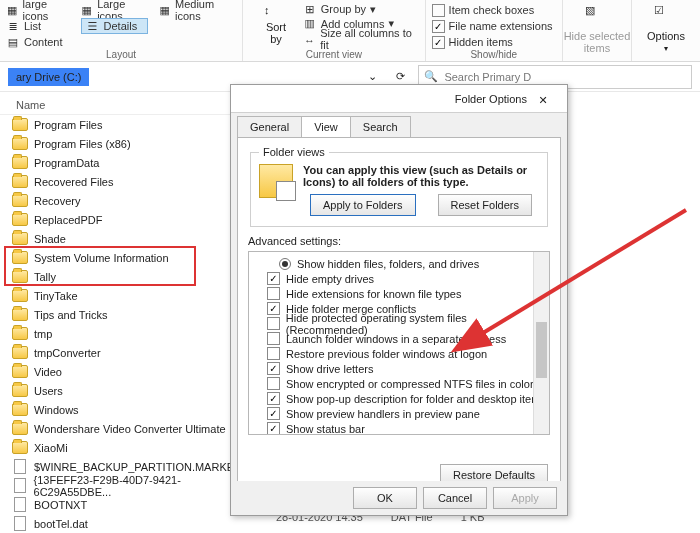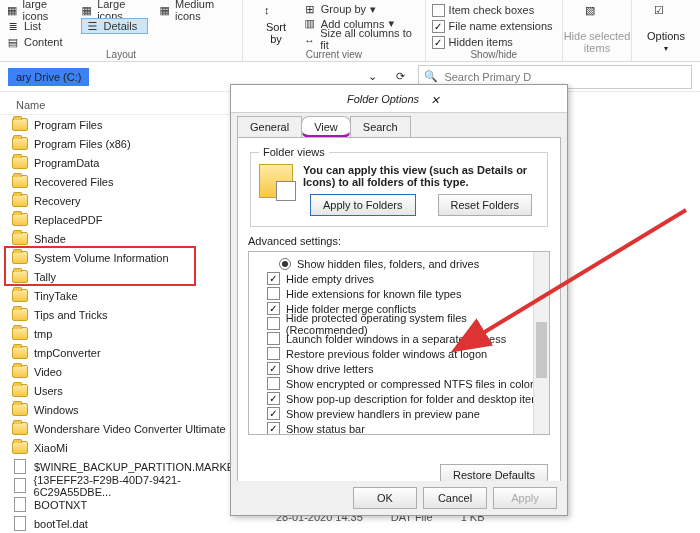--- a/index.html
+++ b/index.html
@@ -25,25 +25,25 @@
   .frow{ display:flex; align-items:center; height:19px; padding-left:12px; gap:6px;}
   .frow .ic{ width:16px; height:16px; display:flex; align-items:center; justify-content:center;}
   .folder-ic{ width:16px; height:13px; background:linear-gradient(#ffe9a3,#f7c845); border:1px solid #c9a227; border-radius:2px; position:relative;}
   .folder-ic::before{content:""; position:absolute; top:-3px; left:0; width:7px; height:3px; background:#f7c845; border:1px solid #c9a227; border-bottom:none; border-radius:2px 2px 0 0;}
   .file-ic{ width:12px; height:15px; background:#fff; border:1px solid #999; position:relative;}
   .highlight-box{ position:absolute; border:2px solid #d33; pointer-events:none;}
   
   .peekrow{ position:absolute; left:252px; right:0; bottom:6px; height:16px; display:flex; gap:28px; padding-left:24px; color:#555;}
   
   .dialog{ position:absolute; left:230px; top:84px; width:338px; height:432px; background:#f0f0f0; border:1px solid #9b9b9b; box-shadow:2px 2px 6px rgba(0,0,0,.25);}
-  .titlebar{ height:28px; display:flex; align-items:center; padding:0 8px; background:#fff; justify-content:center; border-bottom:1px solid #d0d0d0;font-style:italic;}
+  .titlebar{ height:28px; display:flex; align-items:center; padding:0 8px; background:#fff; justify-content:flex-end; border-bottom:1px solid #d0d0d0;}
   .closex{ width:32px; text-align:center; font-size:14px;}
   .tabs{ height:24px; display:flex; padding:2px 6px 0 6px; background:#f0f0f0;}
   .tab{ padding:4px 12px; border:1px solid #b7b7b7; background:#f0f0f0; margin-right:-1px; position:relative; top:1px;}
-  .tab.active{ background:#fff; border-bottom:3px solid #a21caf;border-radius:8px;}
+  .tab.active{ background:#fff; border-bottom:1px solid #a21caf;}
   .tabpage{ background:#fff; border:1px solid #b7b7b7; margin:0 6px 6px 6px; height:360px; padding:8px 10px; position:relative;}
   .fieldset{ border:1px solid #cfcfcf; padding:6px 8px 10px 8px; margin-bottom:8px;}
   .fieldset legend{ font-size:11px; padding:0 4px;}
   .fv-inner{ display:flex; gap:10px; align-items:flex-start;}
   .fv-icon{ width:34px; height:34px; background:linear-gradient(#ffe9a3,#f7c845); border:1px solid #c9a227; position:relative;}
   .fv-icon::after{content:""; position:absolute; right:-4px; bottom:-4px; width:18px; height:18px; background:#fff; border:1px solid #888;}
   .btn{ height:22px; border:1px solid #adadad; background:linear-gradient(#fefefe,#e6e6e6); padding:0 12px; display:inline-flex; align-items:center;}
   .btn.accent{ border:1px solid #2a6fbf;}
   .btn.disabled{ color:#a9a9a9;}
   .adv-label{ margin:2px 0 4px 0;}

